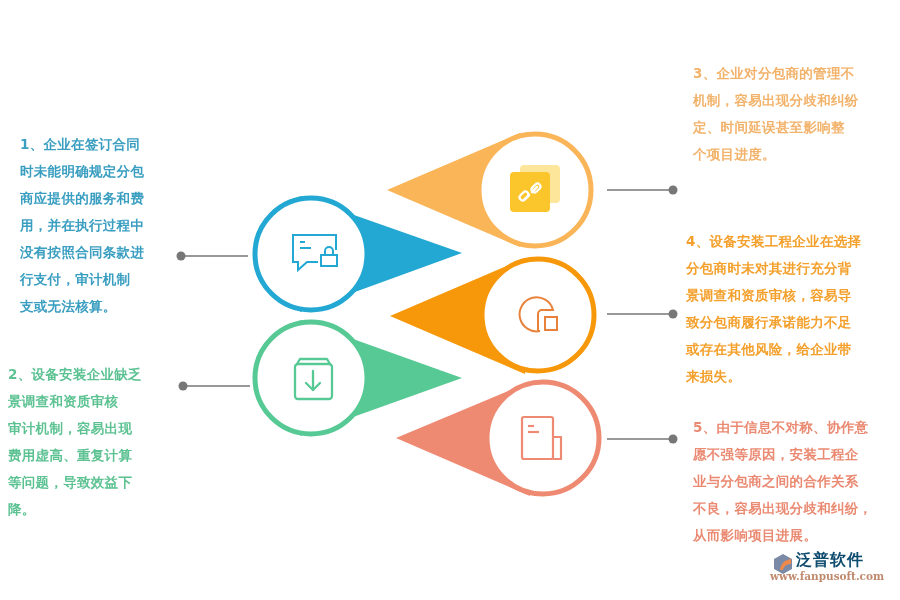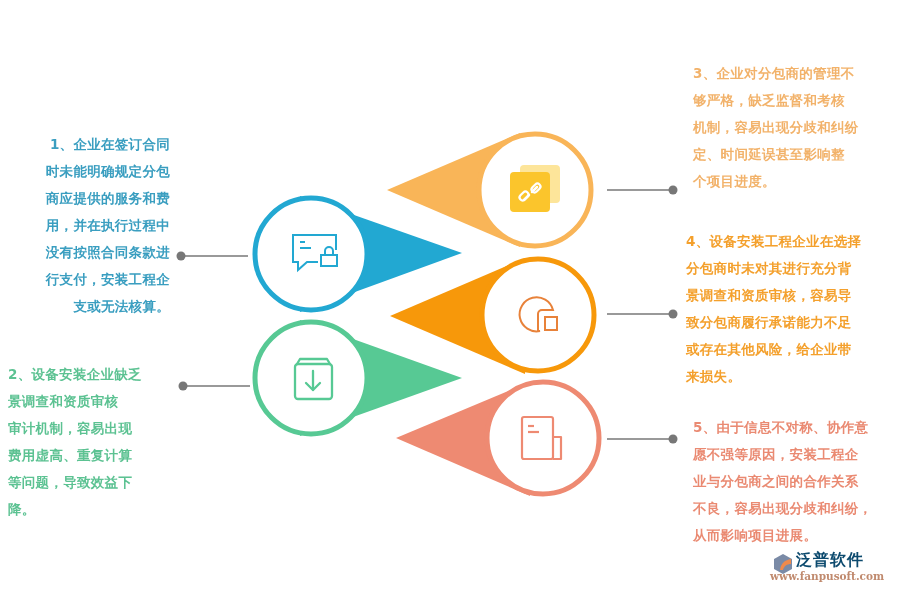--- a/index.html
+++ b/index.html
@@ -1,20 +1,20 @@
 <!DOCTYPE html>
 <html><head>
   <meta charset="utf-8">
   <style>
     html, body { margin:0; padding:0; }
     body { width:900px; height:600px; background:#ffffff; position:relative; overflow:hidden; font-family:"DejaVu Sans", sans-serif; }
     .diagram { position:absolute; left:0; top:0; width:900px; height:600px; }
     .text-block { position:absolute; font-size:13.5px; line-height:27px; font-weight:bold; letter-spacing:0.3px; }
     .text-block .line { display:block; white-space:nowrap; }
-    .tb1 { left:20px; top:131px; width:150px; color:#3a9ec0; text-align:right; }
+    .tb1 { left:20px; top:131px; width:150px; color:#3a9ec0; }
     .tb2 { left:8px; top:361px; width:158px; color:#5cc292; text-align:left; }
     .tb3 { left:693px; top:60px; width:200px; color:#f2b26a; text-align:left; }
     .tb4 { left:686px; top:228px; width:210px; color:#f4a02c; text-align:left; }
     .tb5 { left:693px; top:414px; width:210px; color:#ea8a72; text-align:left; }
     .logo { position:absolute; left:770px; top:550px; width:125px; height:45px; }
     .logo-name { position:absolute; left:26px; top:0; font-size:16px; color:#0c4a6e; font-weight:bold; letter-spacing:1px; white-space:nowrap; }
     .logo-url { position:absolute; left:0; top:20px; font-size:10.5px; color:#c08a6e; font-family:"DejaVu Serif", serif; font-weight:bold; white-space:nowrap; }
   </style>
 </head>
 <body>
@@ -97,36 +97,35 @@
     </g>
   </g>
 </svg>
 
 <div class="text-block tb1">
   <span class="line">1、企业在签订合同</span>
   <span class="line">时未能明确规定分包</span>
   <span class="line">商应提供的服务和费</span>
   <span class="line">用，并在执行过程中</span>
   <span class="line">没有按照合同条款进</span>
-  <span class="line">行支付，安装工程企</span>
+  <span class="line">行支付，审计机制</span>
   <span class="line">支或无法核算。</span>
 </div>
 
 <div class="text-block tb2">
   <span class="line">2、设备安装企业缺乏</span>
   <span class="line">景调查和资质审核</span>
   <span class="line">审计机制，容易出现</span>
   <span class="line">费用虚高、重复计算</span>
   <span class="line">等问题，导致效益下</span>
   <span class="line">降。</span>
 </div>
 
 <div class="text-block tb3">
   <span class="line">3、企业对分包商的管理不</span>
-  <span class="line">够严格，缺乏监督和考核</span>
   <span class="line">机制，容易出现分歧和纠纷</span>
   <span class="line">定、时间延误甚至影响整</span>
   <span class="line">个项目进度。</span>
 </div>
 
 <div class="text-block tb4">
   <span class="line">4、设备安装工程企业在选择</span>
   <span class="line">分包商时未对其进行充分背</span>
   <span class="line">景调查和资质审核，容易导</span>
   <span class="line">致分包商履行承诺能力不足</span>

